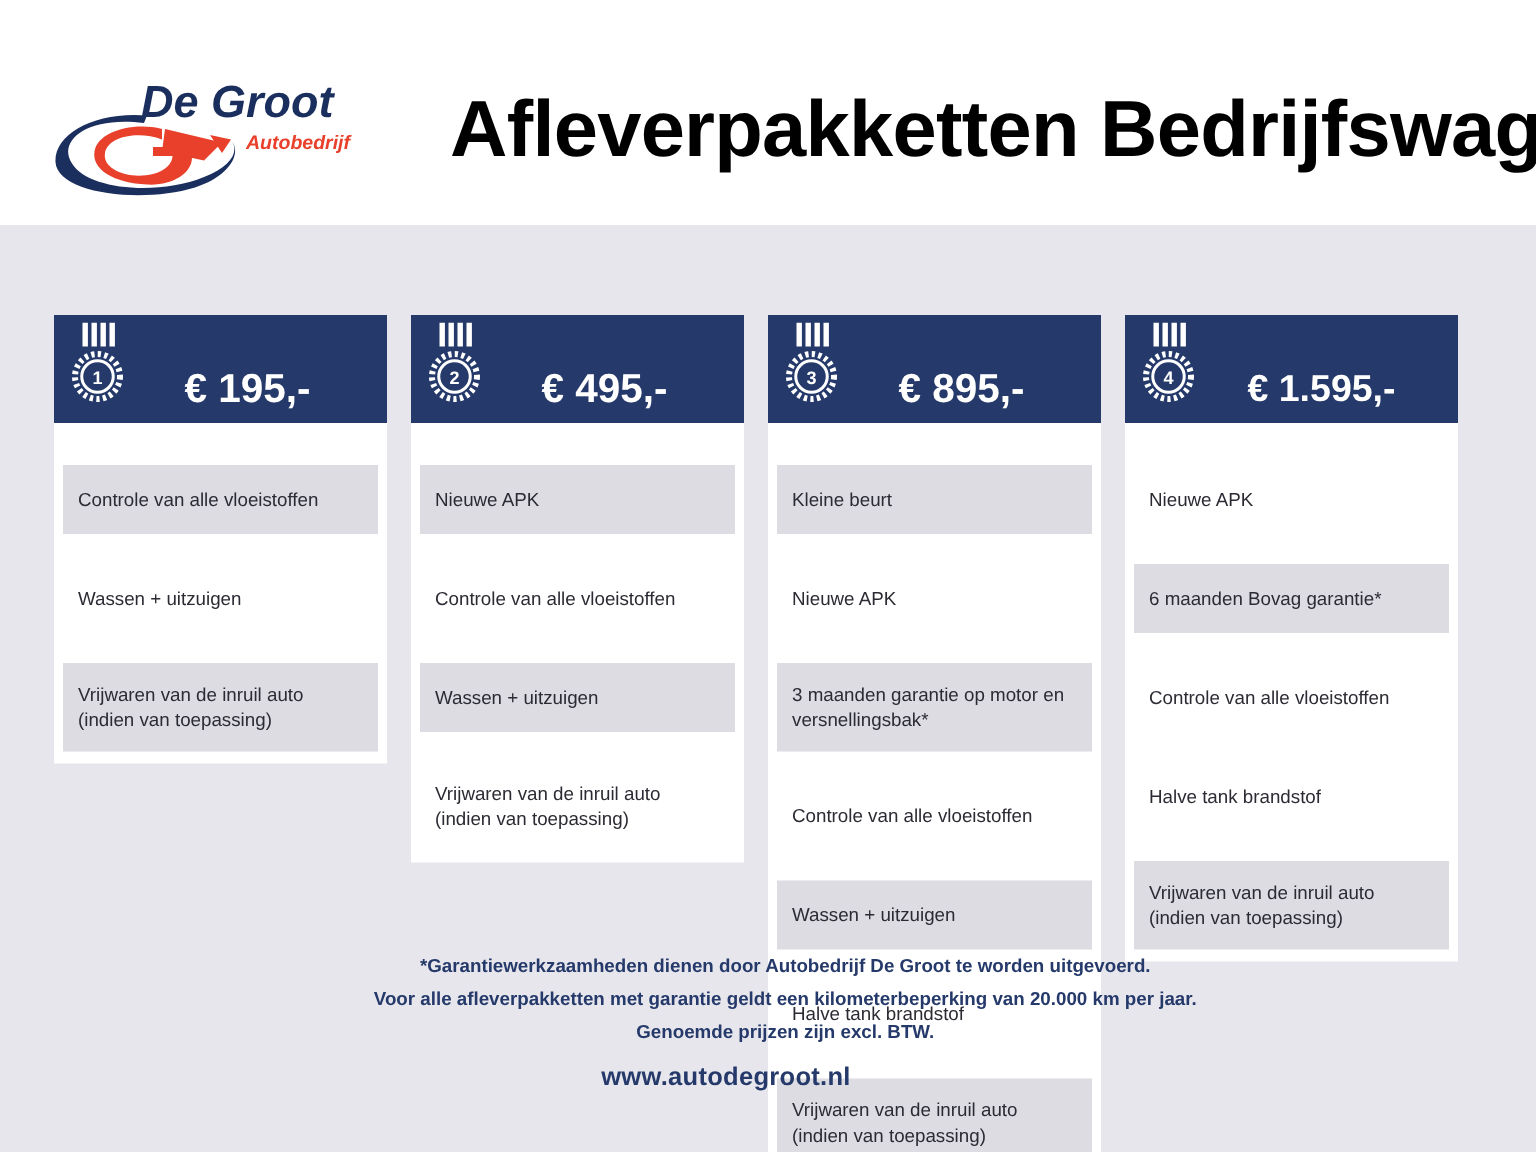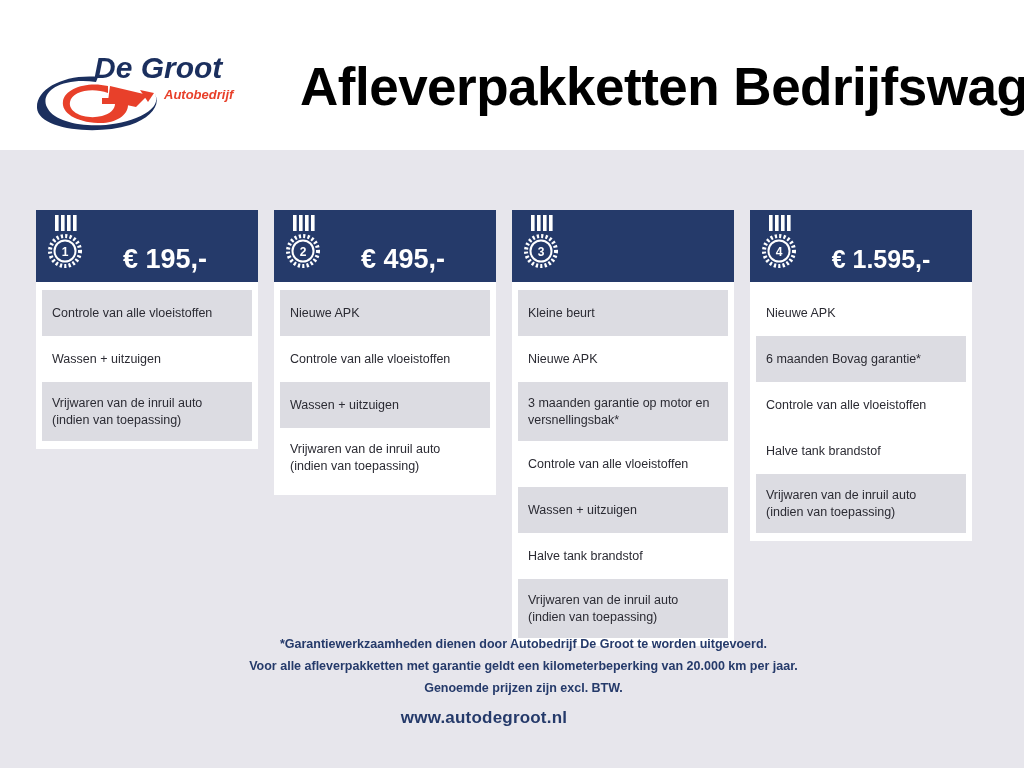--- a/index.html
+++ b/index.html
@@ -100,20 +100,21 @@
 
   .feature {
     font-size: 12.5px;
     color: #2b2b33;
     line-height: 1.32;
     padding: 13px 10px 13px 10px;
     background: #ffffff;
     min-height: 46px;
     display: flex;
     align-items: center;
+    margin-top: 20px;
   }
   .feature.alt { background: #dcdce2; }
 
   
   .footnote {
     position: absolute;
     left: 0; top: 634px;
     width: 1024px;
     text-align: center;
     color: #253a6a;
@@ -212,20 +213,21 @@
         <svg width="42" height="58" viewBox="0 0 42 58" xmlns="http://www.w3.org/2000/svg">
           <rect x="11" y="0" width="3.6" height="16" fill="#ffffff"></rect>
           <rect x="17" y="0" width="3.6" height="16" fill="#ffffff"></rect>
           <rect x="23" y="0" width="3.6" height="16" fill="#ffffff"></rect>
           <rect x="29" y="0" width="3.6" height="16" fill="#ffffff"></rect>
           <circle cx="21" cy="36" r="15" fill="none" stroke="#ffffff" stroke-width="4" stroke-dasharray="2.2 2.2"></circle>
           <circle cx="21" cy="36" r="10.5" fill="none" stroke="#ffffff" stroke-width="2"></circle>
           <text x="21" y="41" text-anchor="middle" font-family="'Liberation Sans', sans-serif" font-size="12" font-weight="bold" fill="#ffffff">3</text>
         </svg>
       </div>
+      <div class="price">€ 895,-</div>
     </div>
     <div class="feature-list">
       <div class="feature alt">Kleine beurt</div>
       <div class="feature">Nieuwe APK</div>
       <div class="feature alt">3 maanden garantie op motor en versnellingsbak*</div>
       <div class="feature">Controle van alle vloeistoffen</div>
       <div class="feature alt">Wassen + uitzuigen</div>
       <div class="feature">Halve tank brandstof</div>
       <div class="feature alt">Vrijwaren van de inruil auto (indien van toepassing)</div>
     </div>

